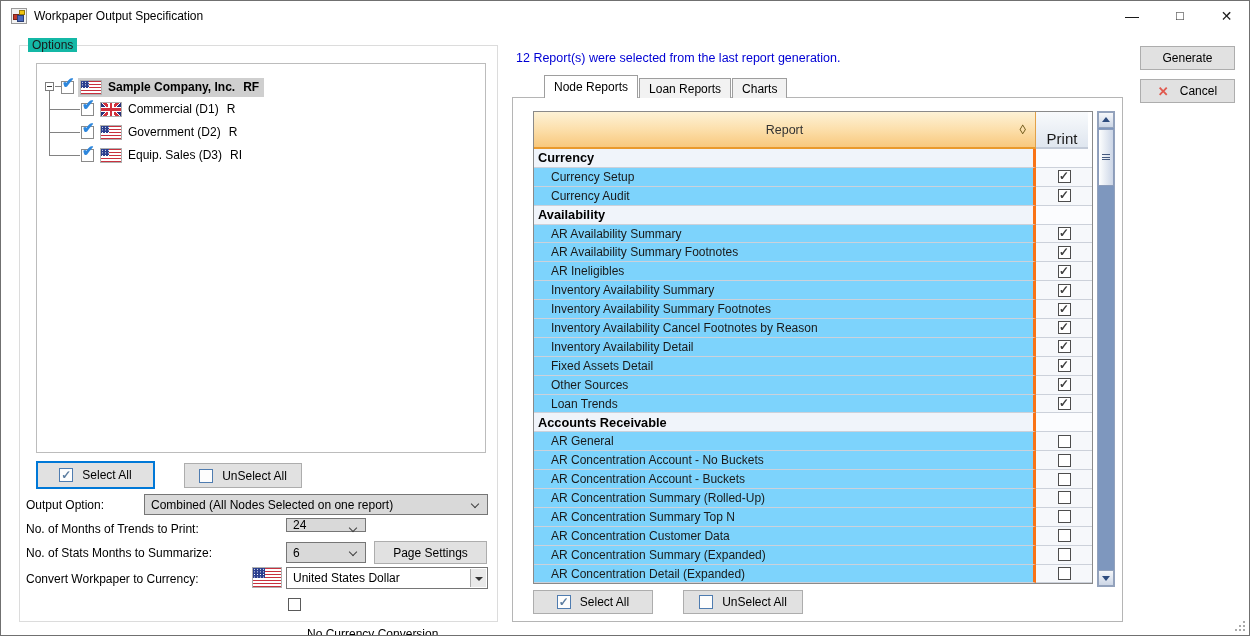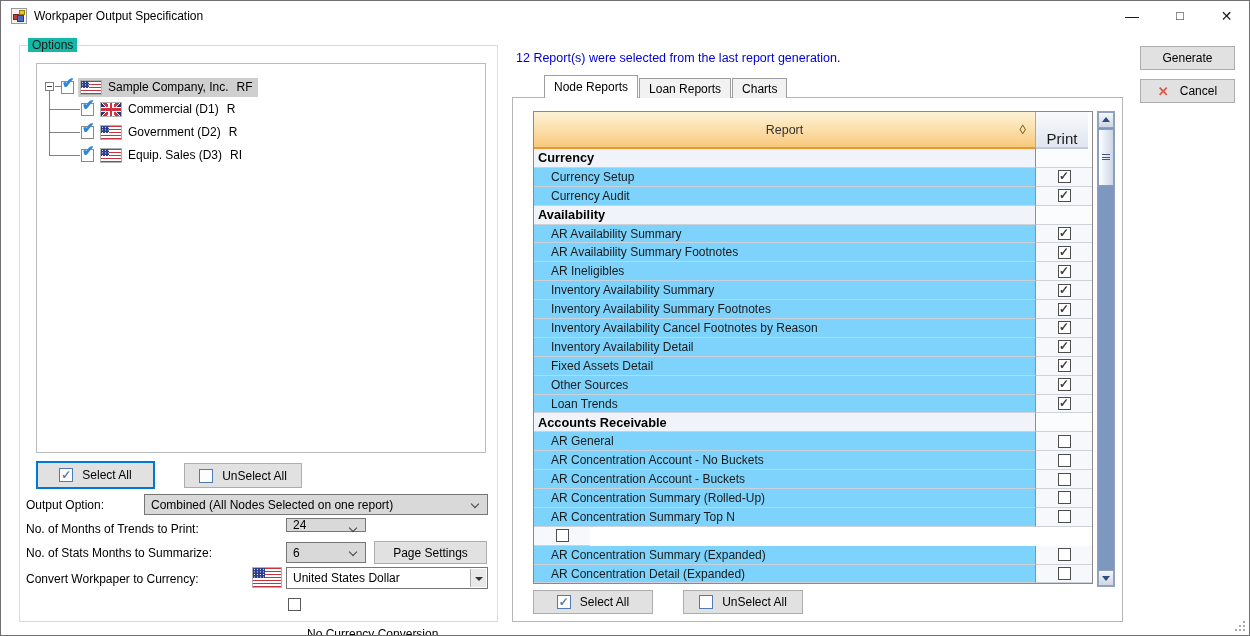--- a/index.html
+++ b/index.html
@@ -24,21 +24,21 @@
 
   
   .tree-panel { position:absolute; left:35px; top:62px; width:450px; height:390px; background:#fff; border:1px solid #bcbcbc; }
   .tree-row { position:absolute; height:22px; display:flex; align-items:center; }
   .expand-box { position:absolute; width:9px; height:9px; background:#fff; border:1px solid #7d7d7d; }
   .expand-box .minus { position:absolute; left:1px; top:3px; width:5px; height:1px; background:#3c3c3c; }
   .tree-line { position:absolute; background:#828282; }
   .tcb { position:relative; width:13px; height:13px; min-width:13px; background:#fff; border:1px solid #8a8a8a; margin-right:4px; }
   .tcb .chk { position:absolute; left:0px; top:-8px; color:#2e87dd; font-size:15px; font-weight:bold; }
   .node-content { display:flex; align-items:center; padding:2px 5px 2px 2px; }
-  .node-content.selected { background:#cfcfcf; }
+  .node-content.selected { background:#cfcfcf;font-weight:bold; }
   .tree-label { font-size:12px; color:#000; margin-left:6px; white-space:pre; }
   .tree-suffix { font-size:12px; color:#000; margin-left:8px; }
 
   
   .flag { position:relative; width:22px; height:15px; border:1px solid #b0b0b0; overflow:hidden; flex:none; }
   .flag-us { background:repeating-linear-gradient(#c8313e 0px, #c8313e 1.5px, #fff 1.5px, #fff 3px); }
   .flag-us::before { content:''; position:absolute; left:0; top:0; width:42%; height:54%; background-color:#2b3f8e;
     background-image:radial-gradient(circle, #fff 22%, transparent 26%); background-size:3px 2.6px; }
   .flag-uk { background-color:#29337a;
     background-image:
@@ -86,21 +86,21 @@
   
   .grid { position:absolute; left:532px; top:110px; width:560px; background:#fff; border:1px solid #8a8a8a; z-index:2; }
   .grid-header { display:flex; height:37px; }
   .gh-report { position:relative; width:502px; background:linear-gradient(#fdf2d6 0%, #fcdfab 50%, #f8c87d 100%);
       border-bottom:2px solid #e9992c; border-right:1px solid #e2a148; display:flex; align-items:center; justify-content:center;
       font-size:12.5px; color:#333; cursor:default; }
   .gh-diamond { position:absolute; right:9px; top:10px; color:#6b5515; font-size:13px; }
   .gh-print { width:52px; background:linear-gradient(#f8fafc, #dfe6ef); border-bottom:2px solid #c3cbd8;
       display:flex; align-items:flex-end; justify-content:center; font-size:15px; color:#1a1a1a; cursor:default; }
   .grid-row { display:flex; height:18.9px; }
-  .gr-report { width:502px; border-bottom:1px solid #ccd1da; border-right:1px solid #f97316; font-size:12px; color:#1a1a1a;
+  .gr-report { width:502px; border-bottom:1px solid #ccd1da; border-right:3px solid #f97316; font-size:12px; color:#1a1a1a;
       display:flex; align-items:center; overflow:hidden; white-space:nowrap; }
   .grid-row.data .gr-report { background:#7dd3fc; padding-left:17px; }
   .grid-row.group .gr-report { background:#f0f4fa; padding-left:4px; font-weight:bold; font-size:12.8px; color:#000; }
   .gr-print { width:56px; border-bottom:1px solid #ccd1da; background:#f6f8fb; display:flex; align-items:center; justify-content:center; }
   .grid-row.group .gr-print { background:#fbfcfe; }
   .gcb { width:13px; height:13px; background:#fff; border:1px solid #4d4d4d; font-size:12px; line-height:11px;
          text-align:center; color:#3f3f3f; font-weight:bold; cursor:default; }
 
   
   .vscroll { position:absolute; left:1096px; top:110px; width:18px; height:476px; background:#7e97be; border:1px solid #93a2bc; }
@@ -363,20 +363,21 @@
             <span class="gcb"></span>
           </div>
         </div>
         <div class="grid-row data">
           <div class="gr-report">AR Concentration Summary Top N</div>
           <div class="gr-print">
             <span class="gcb"></span>
           </div>
         </div>
         <div class="grid-row data">
+          <div class="gr-report">AR Concentration Customer Data</div>
           <div class="gr-print">
             <span class="gcb"></span>
           </div>
         </div>
         <div class="grid-row data">
           <div class="gr-report">AR Concentration Summary (Expanded)</div>
           <div class="gr-print">
             <span class="gcb"></span>
           </div>
         </div>

